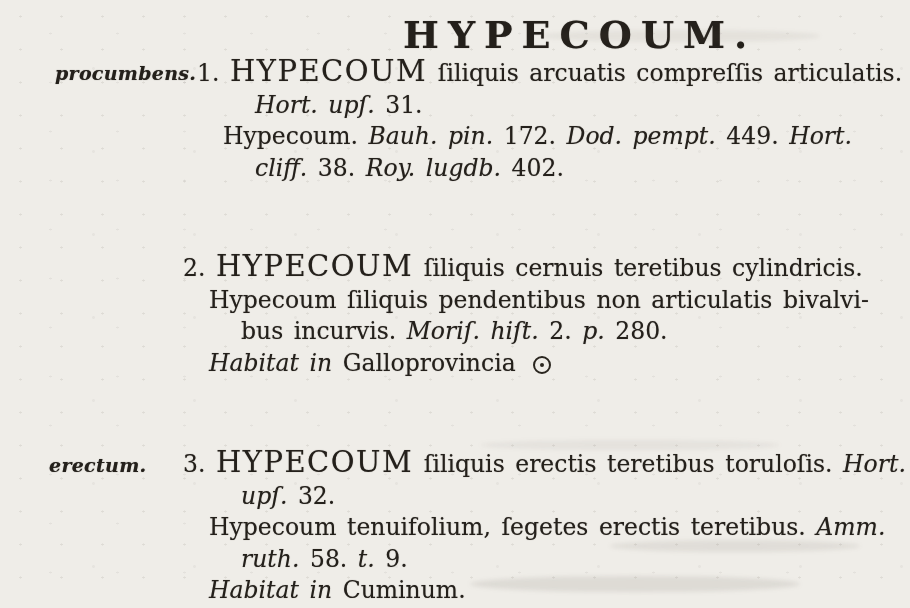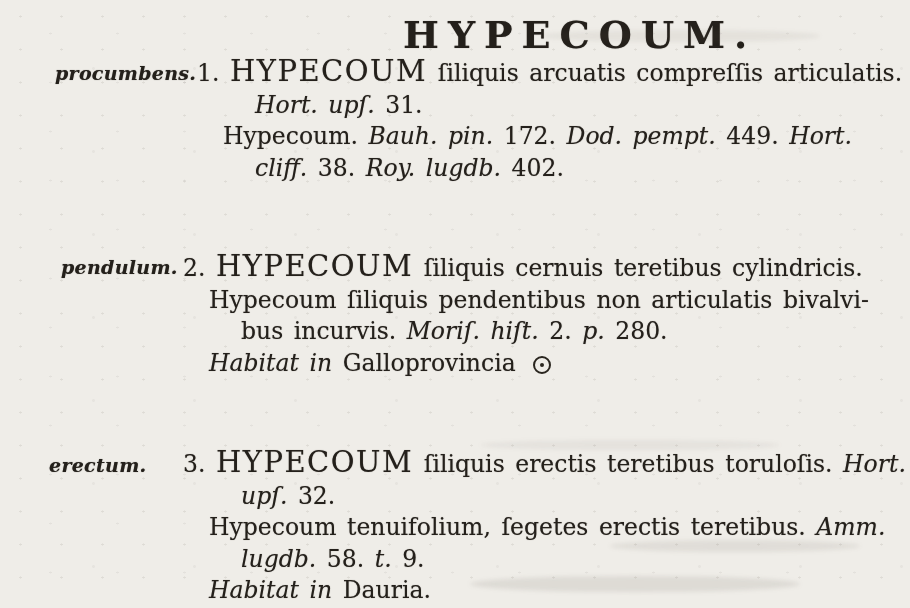--- a/index.html
+++ b/index.html
@@ -76,37 +76,36 @@
     <span class="margin-label">procumbens.</span>
     <div class="entry-content">
         <div class="line ind0"><span class="seg-num">1. </span><span class="seg-caps">HYPECOUM</span><span class="seg-roman"> ſiliquis arcuatis compreſſis articulatis.</span></div>
         <div class="line ind2"><span class="seg-italic">Hort. upſ. </span><span class="seg-num">31.</span></div>
         <div class="line ind1"><span class="seg-roman">Hypecoum. </span><span class="seg-italic">Bauh. pin.</span><span class="seg-num"> 172. </span><span class="seg-italic">Dod. pempt.</span><span class="seg-num"> 449. </span><span class="seg-italic">Hort.</span></div>
         <div class="line ind2"><span class="seg-italic">cliff.</span><span class="seg-num"> 38. </span><span class="seg-italic">Roy. lugdb.</span><span class="seg-num"> 402.</span></div>
       </div>
   </div>
 
   <div class="entry" id="entry-2">
-    <span class="margin-label">pendulum.</span>
     <div class="entry-content">
         <div class="line ind0"><span class="seg-num">2. </span><span class="seg-caps">HYPECOUM</span><span class="seg-roman"> ſiliquis cernuis teretibus cylindricis.</span></div>
         <div class="line ind1"><span class="seg-roman">Hypecoum ſiliquis pendentibus non articulatis bivalvi-</span></div>
         <div class="line ind2"><span class="seg-roman">bus incurvis. </span><span class="seg-italic">Moriſ. hiſt.</span><span class="seg-num"> 2. </span><span class="seg-italic">p.</span><span class="seg-num"> 280.</span></div>
         <div class="line ind1"><span class="seg-italic">Habitat in </span><span class="seg-roman">Galloprovincia </span><span class="sun-symbol"><span class="sun-dot"></span></span></div>
       </div>
   </div>
 
   <div class="entry" id="entry-3">
     <span class="margin-label">erectum.</span>
     <div class="entry-content">
         <div class="line ind0"><span class="seg-num">3. </span><span class="seg-caps">HYPECOUM</span><span class="seg-roman"> ſiliquis erectis teretibus toruloſis. </span><span class="seg-italic">Hort.</span></div>
         <div class="line ind2"><span class="seg-italic">upſ.</span><span class="seg-num"> 32.</span></div>
         <div class="line ind1"><span class="seg-roman">Hypecoum tenuifolium, ſegetes erectis teretibus. </span><span class="seg-italic">Amm.</span></div>
-        <div class="line ind2"><span class="seg-italic">lugdb.</span><span class="seg-num"> 58. </span><span class="seg-italic">t.</span><span class="seg-num"> 9.</span></div>
-        <div class="line ind1"><span class="seg-italic">Habitat in </span><span class="seg-roman">Dauria.</span></div>
+        <div class="line ind2"><span class="seg-italic">ruth.</span><span class="seg-num"> 58. </span><span class="seg-italic">t.</span><span class="seg-num"> 9.</span></div>
+        <div class="line ind1"><span class="seg-italic">Habitat in </span><span class="seg-roman">Cuminum.</span></div>
       </div>
   </div>
 
   <div class="smudge" id="smudge-1"></div>
   <div class="smudge" id="smudge-2"></div>
   <div class="smudge" id="smudge-3"></div>
   <div class="smudge" id="smudge-4"></div>
 
 </div>
 

